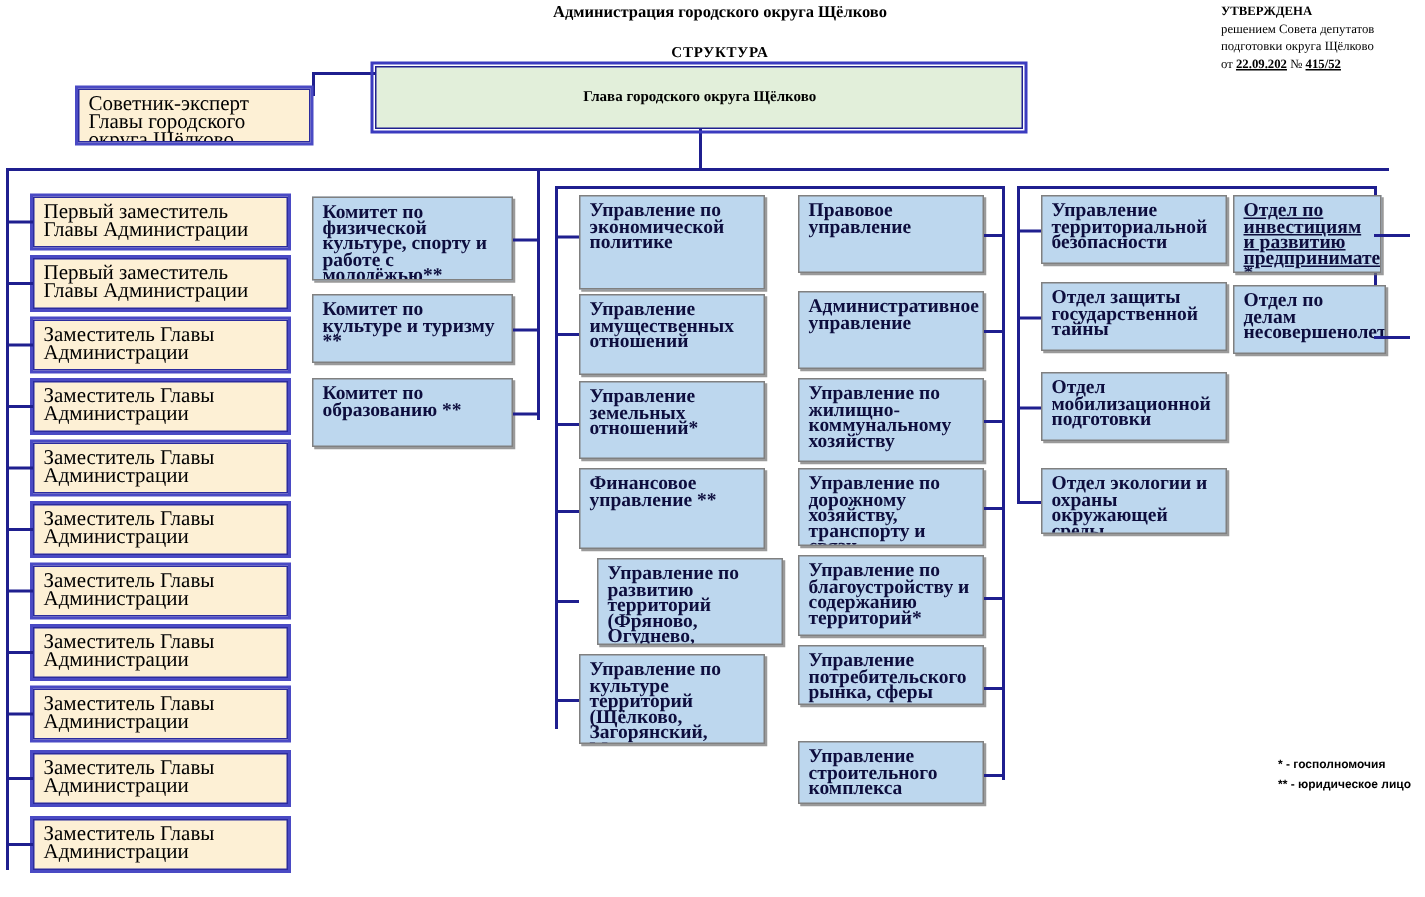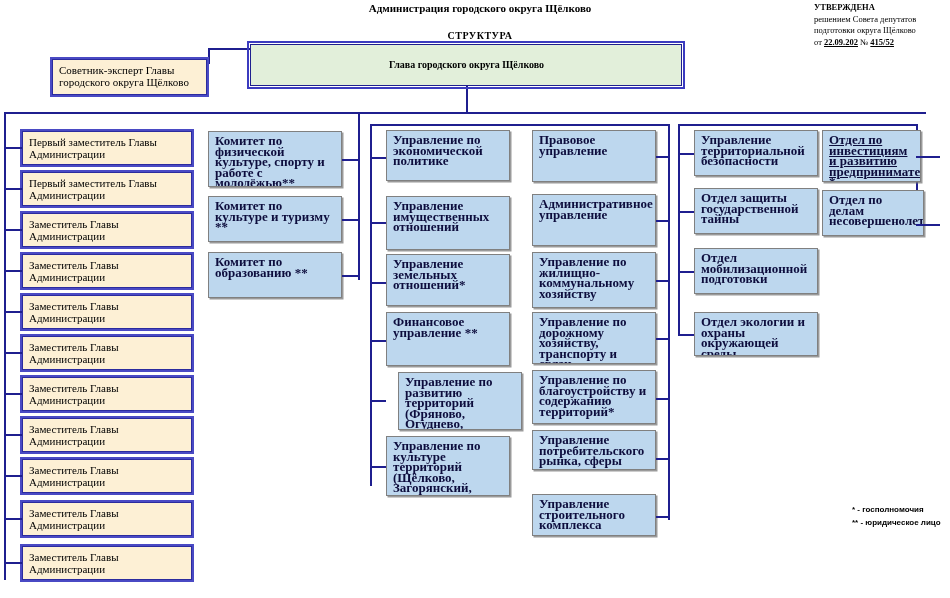--- a/index.html
+++ b/index.html
@@ -53,21 +53,21 @@
     outline:2px solid #3b3bbf;
     outline-offset:1px;
     display:flex;align-items:center;justify-content:center;
     font-weight:bold;font-size:10px;text-align:center;
   }
   .box-cream{
     background:#fdf0d5;
     border:1px solid #2b2b9e;
     outline:2px solid #4a4ac4;
     outline-offset:0px;
-    font-size:11px;line-height:12px;
+    font-size:14px;line-height:12px;
   }
   .box-blue{
     background:#bdd7ee;
     border:1px solid #808080;
     box-shadow:1.5px 1.5px 0 rgba(120,120,120,.75);
     font-weight:bold;
     color:#0d0d3d;
   }
 
   
@@ -144,21 +144,21 @@
   <div class="ln lnh" style="left:4px;top:562px;width:18px;"></div>
 
   <div class="box box-blue" style="left:208px;top:131px;width:134px;height:56px;"><span>Комитет  по физической культуре,  спорту и работе с молодёжью**</span></div>
   <div class="box box-blue" style="left:208px;top:196px;width:134px;height:46px;"><span>Комитет по культуре и туризму **</span></div>
   <div class="box box-blue" style="left:208px;top:252px;width:134px;height:46px;"><span>Комитет по образованию **</span></div>
 
   <div class="ln lnh" style="left:342px;top:159px;width:18px;"></div>
   <div class="ln lnh" style="left:342px;top:219px;width:18px;"></div>
   <div class="ln lnh" style="left:342px;top:275px;width:18px;"></div>
 
-  <div class="box box-blue" style="left:386px;top:130px;width:124px;height:51px;"><span>Управление по экономической политике</span></div>
+  <div class="box box-blue" style="left:386px;top:130px;width:124px;height:63px;"><span>Управление по экономической политике</span></div>
   <div class="box box-blue" style="left:386px;top:196px;width:124px;height:54px;"><span>Управление имущественных отношений</span></div>
   <div class="box box-blue" style="left:386px;top:254px;width:124px;height:52px;"><span>Управление  земельных отношений*</span></div>
   <div class="box box-blue" style="left:386px;top:312px;width:124px;height:54px;"><span>Финансовое управление **</span></div>
   <div class="box box-blue" style="left:398px;top:372px;width:124px;height:58px;"><span>Управление по развитию территорий (Фряново, Огуднево,  Трубино, Гребнево)</span></div>
   <div class="box box-blue" style="left:386px;top:436px;width:124px;height:60px;"><span>Управление по культуре территорий (Щёлково, Загорянский, Монино, Медвежьи Озера)</span></div>
 
   <div class="ln lnh" style="left:370px;top:157px;width:16px;"></div>
   <div class="ln lnh" style="left:370px;top:222px;width:16px;"></div>
   <div class="ln lnh" style="left:370px;top:282px;width:16px;"></div>
   <div class="ln lnh" style="left:370px;top:340px;width:16px;"></div>

